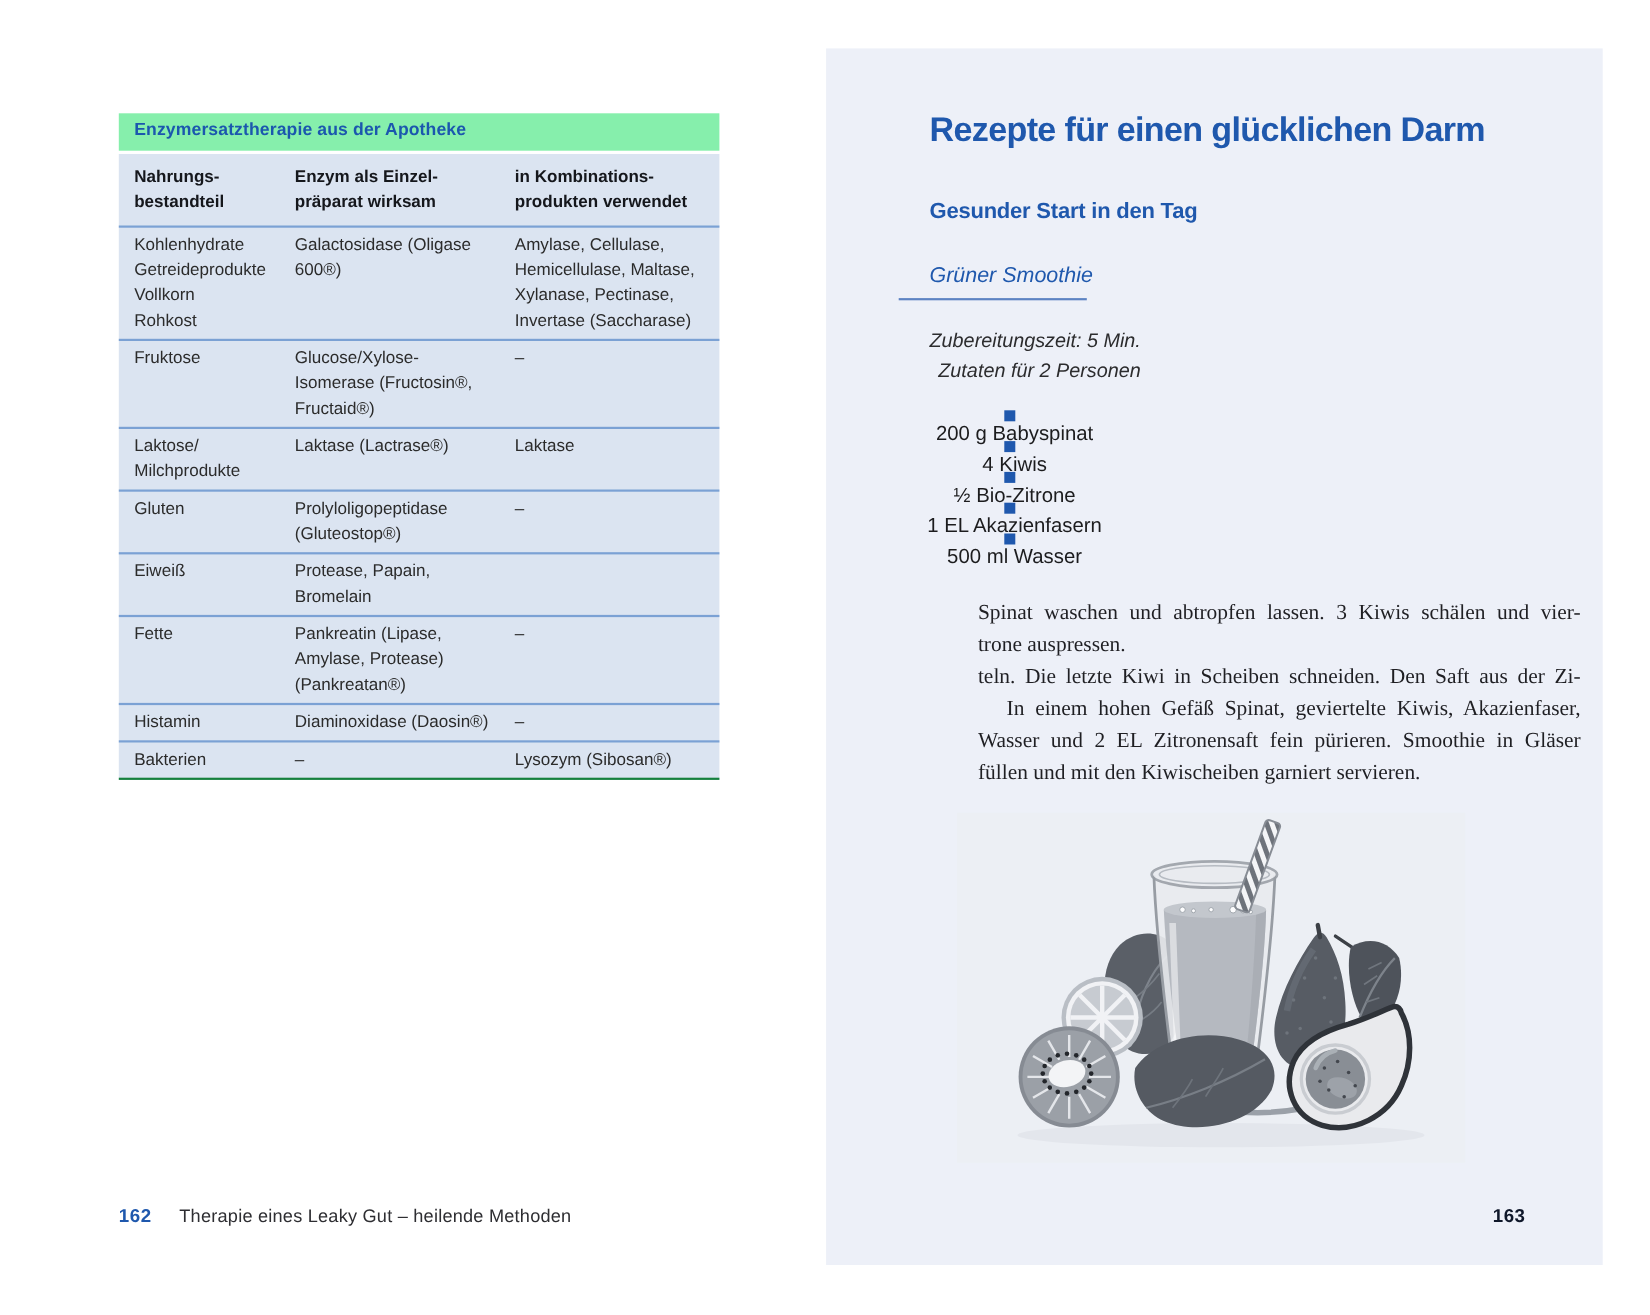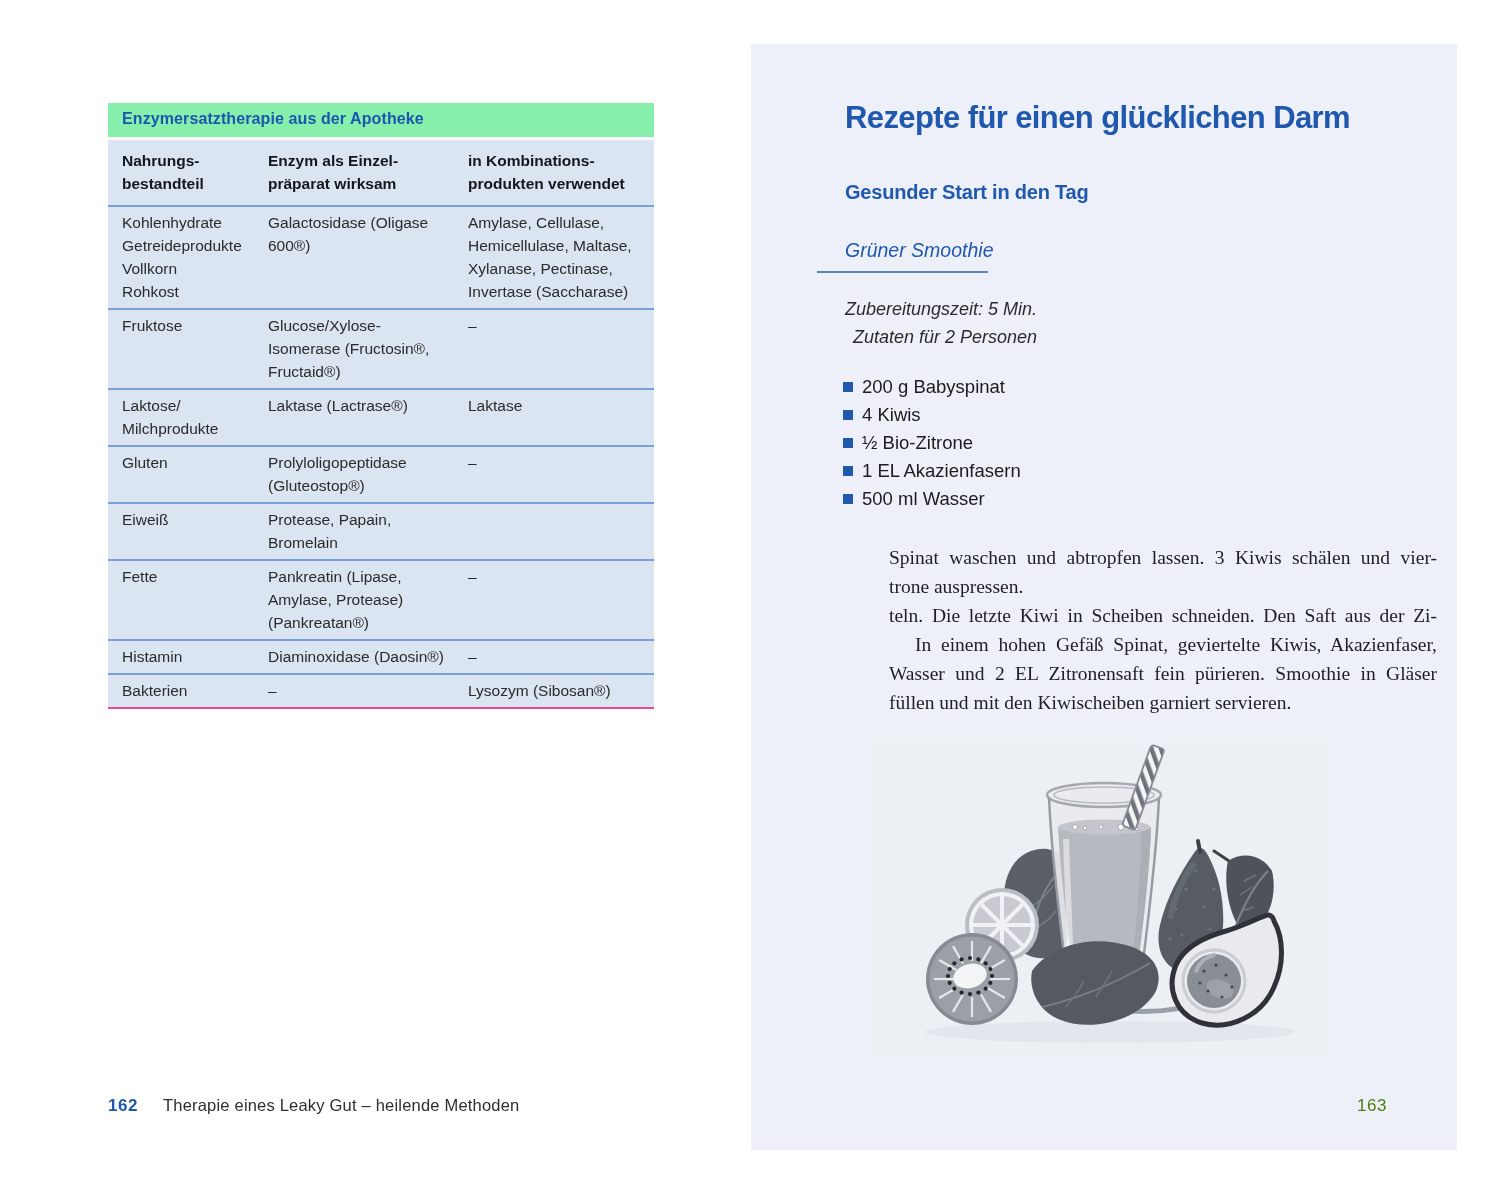--- a/index.html
+++ b/index.html
@@ -3,53 +3,53 @@
 <meta charset="utf-8">
 <style>
   html,body{margin:0;padding:0;background:#ffffff;}
   .stage{position:relative;width:1500px;height:1195px;background:#ffffff;overflow:hidden;
          font-family:"Liberation Sans",sans-serif;}
 
   
   .ttable{position:absolute;left:108px;top:103px;width:546px;}
   .ttitle{background:#86efac;color:#1b57ae;font-weight:bold;font-size:16px;
           padding:7px 14px;box-sizing:border-box;height:34px;margin-bottom:3px;letter-spacing:0.1px;}
-  .tbody{background:#dbe4f1;border-bottom:2px solid #ec4899;font-size:15.5px;
+  .tbody{background:#dbe4f1;border-bottom:2px solid #15803d;font-size:15.5px;
          line-height:23px;color:#2b2b2b;}
   .trow{display:flex;align-items:flex-start;padding:4px 0 5px;border-top:2px solid #7ba1d4;}
   .trow.thead{border-top:none;font-weight:bold;color:#15171c;padding:9px 0 10px;}
   .tcell{white-space:pre-line;box-sizing:border-box;}
   .tcell.c0{width:160px;padding-left:14px;padding-right:8px;}
   .tcell.c1{width:200px;padding-right:10px;}
   .tcell.c2{flex:1;padding-right:6px;}
 
   
   .panel{position:absolute;left:751px;top:44px;width:706px;height:1106px;background:#edf0f8;}
   .abs{position:absolute;}
   .h1{left:845px;top:100px;font-size:31px;font-weight:bold;color:#1f58ad;letter-spacing:-0.6px;}
   .h2{left:845px;top:181px;font-size:20px;font-weight:bold;color:#1f58ad;letter-spacing:-0.2px;}
   .h3{left:845px;top:239px;font-size:19.5px;font-style:italic;color:#1f58ad;}
   .rule{left:817px;top:271px;width:171px;height:2px;background:#5d83c3;}
   .meta{left:845px;top:295px;font-size:18px;font-style:italic;color:#2c2c2e;line-height:28px;text-align:right;}
   .meta div{height:28px;}
   .ingredients{left:843px;top:373px;margin:0;padding:0;list-style:none;}
-  .ingredients li{display:flex;align-items:center;height:28px;font-size:18.5px;color:#1c1c1e;}
+  .ingredients li{display:flex;align-items:center;height:28px;font-size:18.5px;color:#1c1c1e;flex-direction:column;}
   .bullet{width:10px;height:10px;background:#1f58ad;margin-right:9px;flex:0 0 auto;}
   .instructions{left:889px;top:543px;width:548px;font-family:"Liberation Serif",serif;
                 font-size:19.5px;line-height:29px;color:#1f1f23;}
   .inst-line{text-align:justify;text-align-last:justify;white-space:nowrap;}
   .inst-line.para-last{text-align-last:left;}
   .inst-line.indent{text-indent:26px;}
   .illu{left:870px;top:739px;width:462px;height:318px;background:#eceff4;}
 
   
-  .footer-left{left:108px;top:1096px;display:flex;align-items:flex-start;}
+  .footer-left{left:108px;top:1096px;display:flex;align-items:flex-end;}
   .fl-num{color:#1f58ad;font-weight:bold;font-size:17px;width:55px;letter-spacing:0.5px;}
   .fl-chapter{color:#2e2e32;font-size:16.5px;letter-spacing:0.2px;}
-  .footer-right{left:1357px;top:1096px;color:#4d7c0f;font-weight:normal;font-size:17px;letter-spacing:0.5px;}
+  .footer-right{left:1357px;top:1096px;color:#0f172a;font-weight:bold;font-size:17px;letter-spacing:0.5px;}
 </style>
 </head>
 <body>
 
 <div class="stage">
 
   <div class="ttable">
     <div class="ttitle">Enzymersatztherapie aus der Apotheke</div>
     <div class="tbody">
       <div class="trow thead" id="thead-row">

